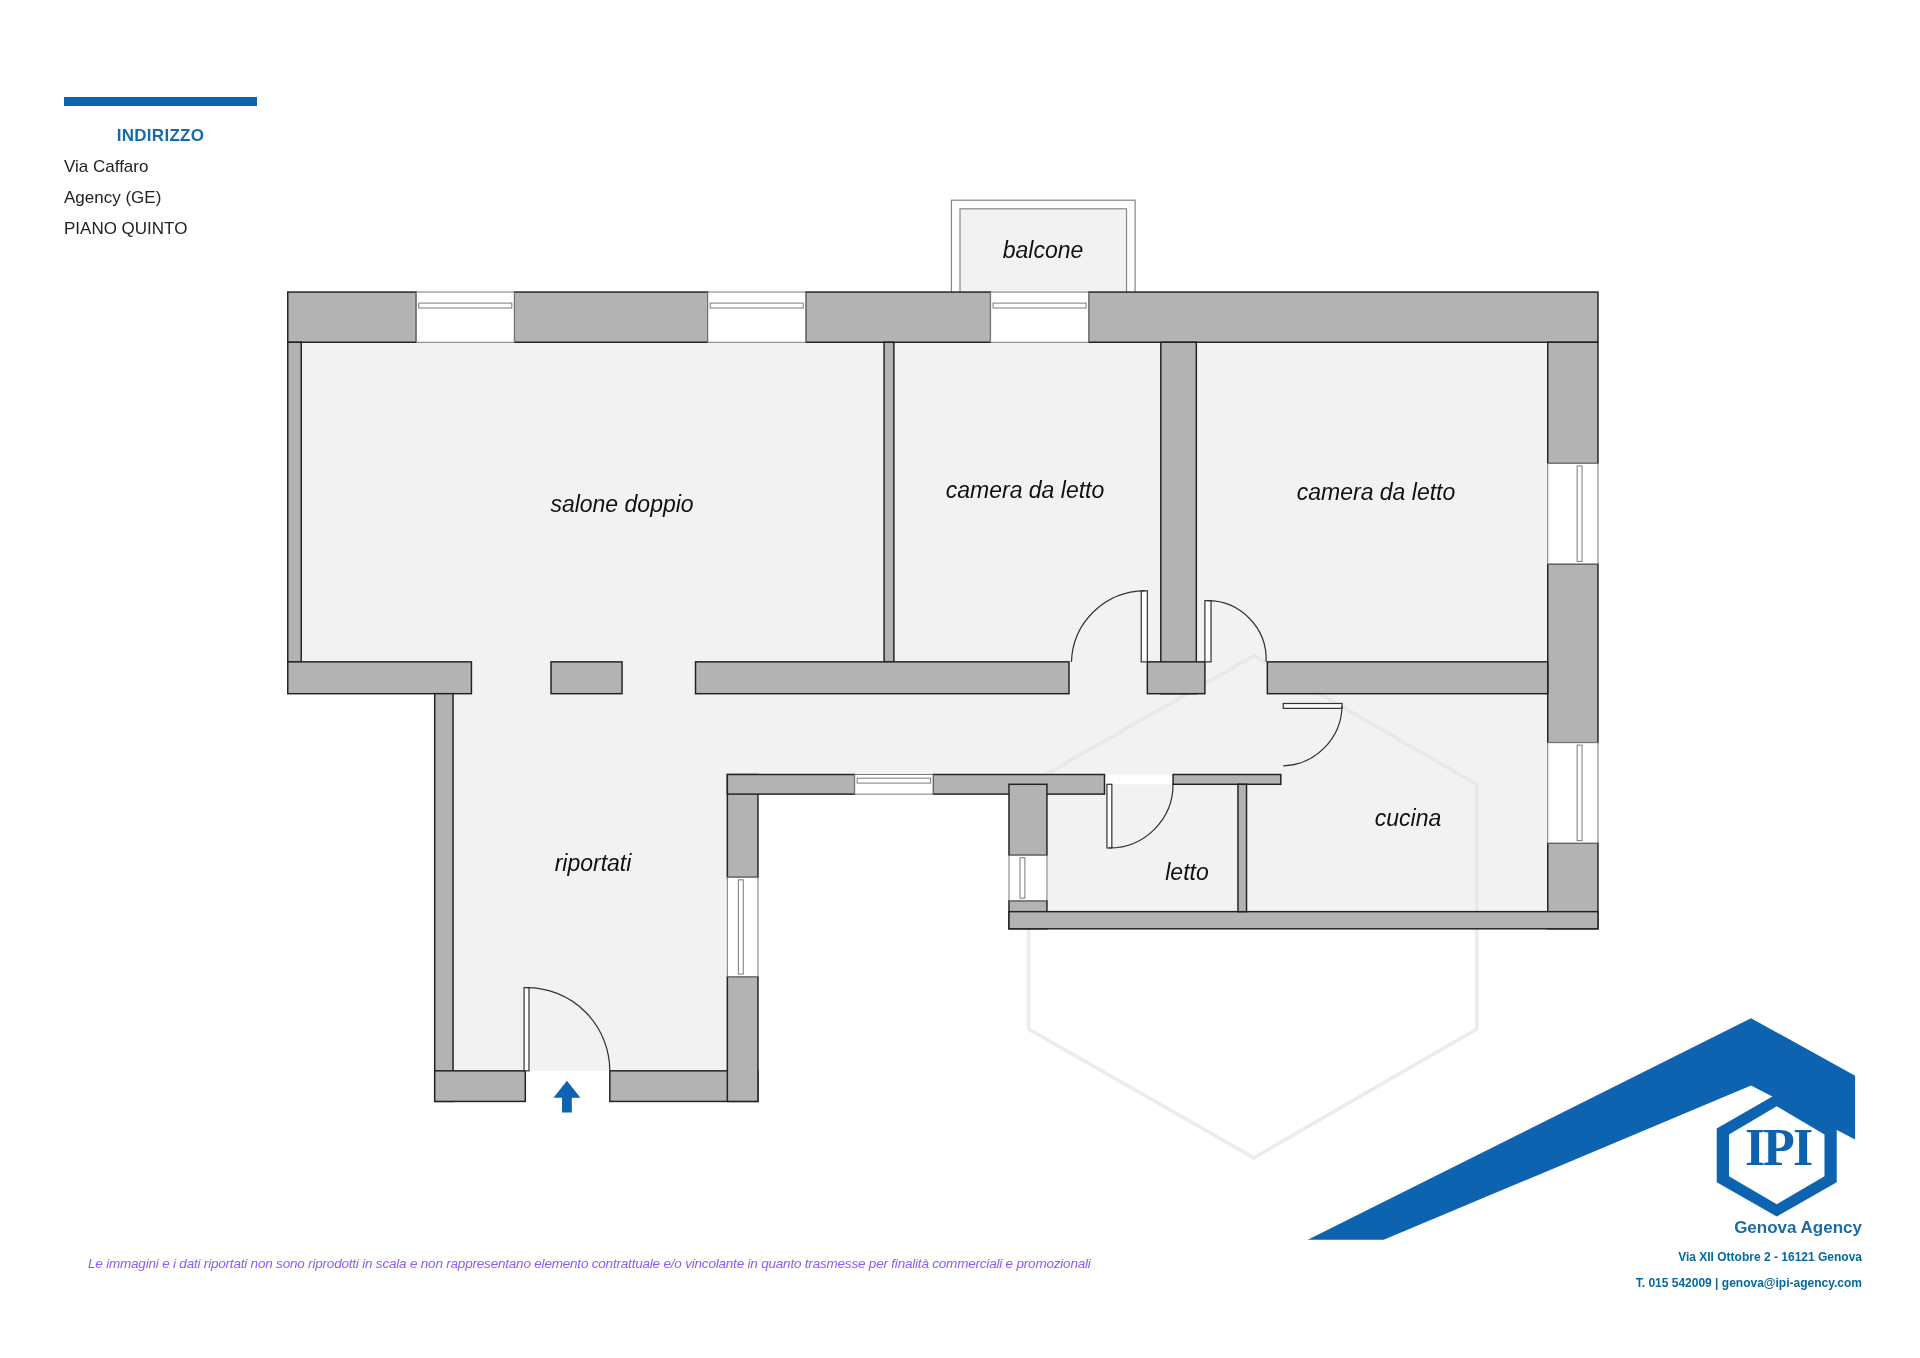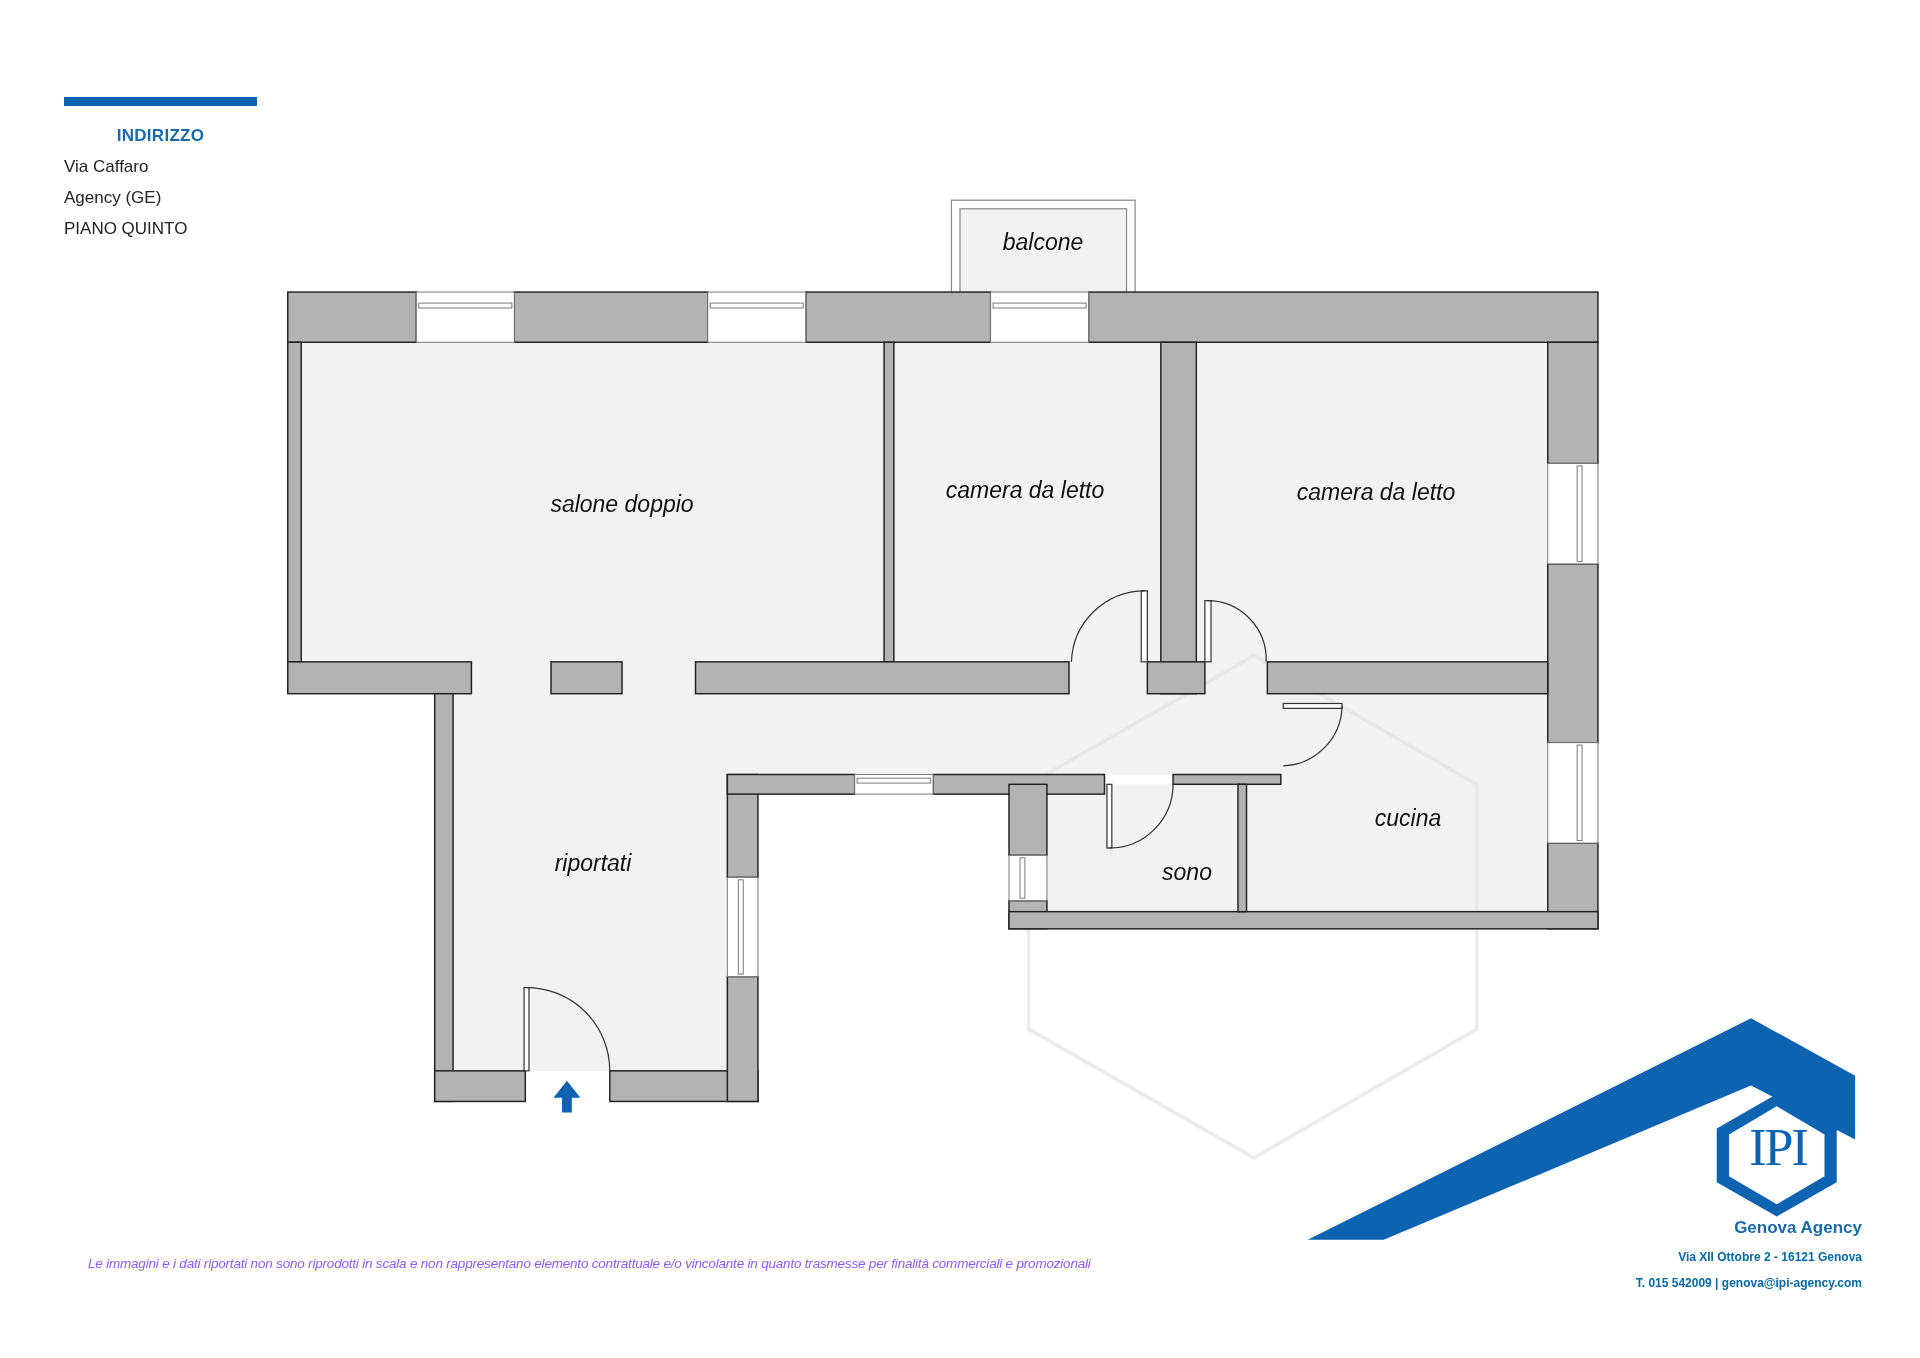--- a/index.html
+++ b/index.html
@@ -113,36 +113,36 @@
     <polygon points="463,882 452,896 459,896 459,908 467,908 467,896 474,896"></polygon>
   </g>
 
   <g>
     <polygon points="1068,1012 1430,831 1515,878 1515,930 1430,886 1130,1012" fill="#0e63b1"></polygon>
     <polygon points="1451,893 1500,921 1500,965 1451,993 1402,965 1402,921" fill="#0e63b1"></polygon>
     <polygon points="1451,903 1490,926 1490,960 1451,983 1412,960 1412,926" fill="#fff"></polygon>
   </g>
 </svg>
 
-<div style="position:absolute; left:1718px; top:1118px; width:120px; text-align:center; font-family:'Liberation Serif', serif; font-weight:normal; font-size:52px; color:#0e63b1; letter-spacing:-2px;">IPI</div>
+<div style="position:absolute; left:1718px; top:1118px; width:120px; text-align:center; font-family:'Liberation Serif', serif; font-weight:bold; font-size:52px; color:#0e63b1; letter-spacing:-2px;">IPI</div>
 
 <div class="info">
   <div class="info-bar"></div>
   <div class="info-title">INDIRIZZO</div>
   <div class="info-line">Via Caffaro</div>
   <div class="info-line">Agency (GE)</div>
   <div class="info-line">PIANO QUINTO</div>
 </div>
 
-<div class="room-label" style="left:1043px; top:242px;">balcone</div>
+<div class="room-label" style="left:1043px; top:250px;">balcone</div>
 <div class="room-label" style="left:590px; top:504px;margin-left:32px;">salone doppio</div>
 <div class="room-label" style="left:1025px; top:490px;">camera da letto</div>
 <div class="room-label" style="left:1376px; top:492px;">camera da letto</div>
 <div class="room-label" style="left:593px; top:863px;">riportati</div>
-<div class="room-label" style="left:1187px; top:872px;">sono</div>
+<div class="room-label" style="left:1187px; top:872px;">letto</div>
 <div class="room-label" style="left:1408px; top:818px;">cucina</div>
 
 <div class="disclaimer">Le immagini e i dati riportati non sono riprodotti in scala e non rappresentano elemento contrattuale e/o vincolante in quanto trasmesse per finalità commerciali e promozionali</div>
 
 <div class="agency">
   <div class="agency-name">Genova Agency</div>
   <div class="agency-line">Via XII Ottobre 2 - 16121 Genova</div>
   <div class="agency-line">T. 015 542009 | genova@ipi-agency.com</div>
 </div>
 

